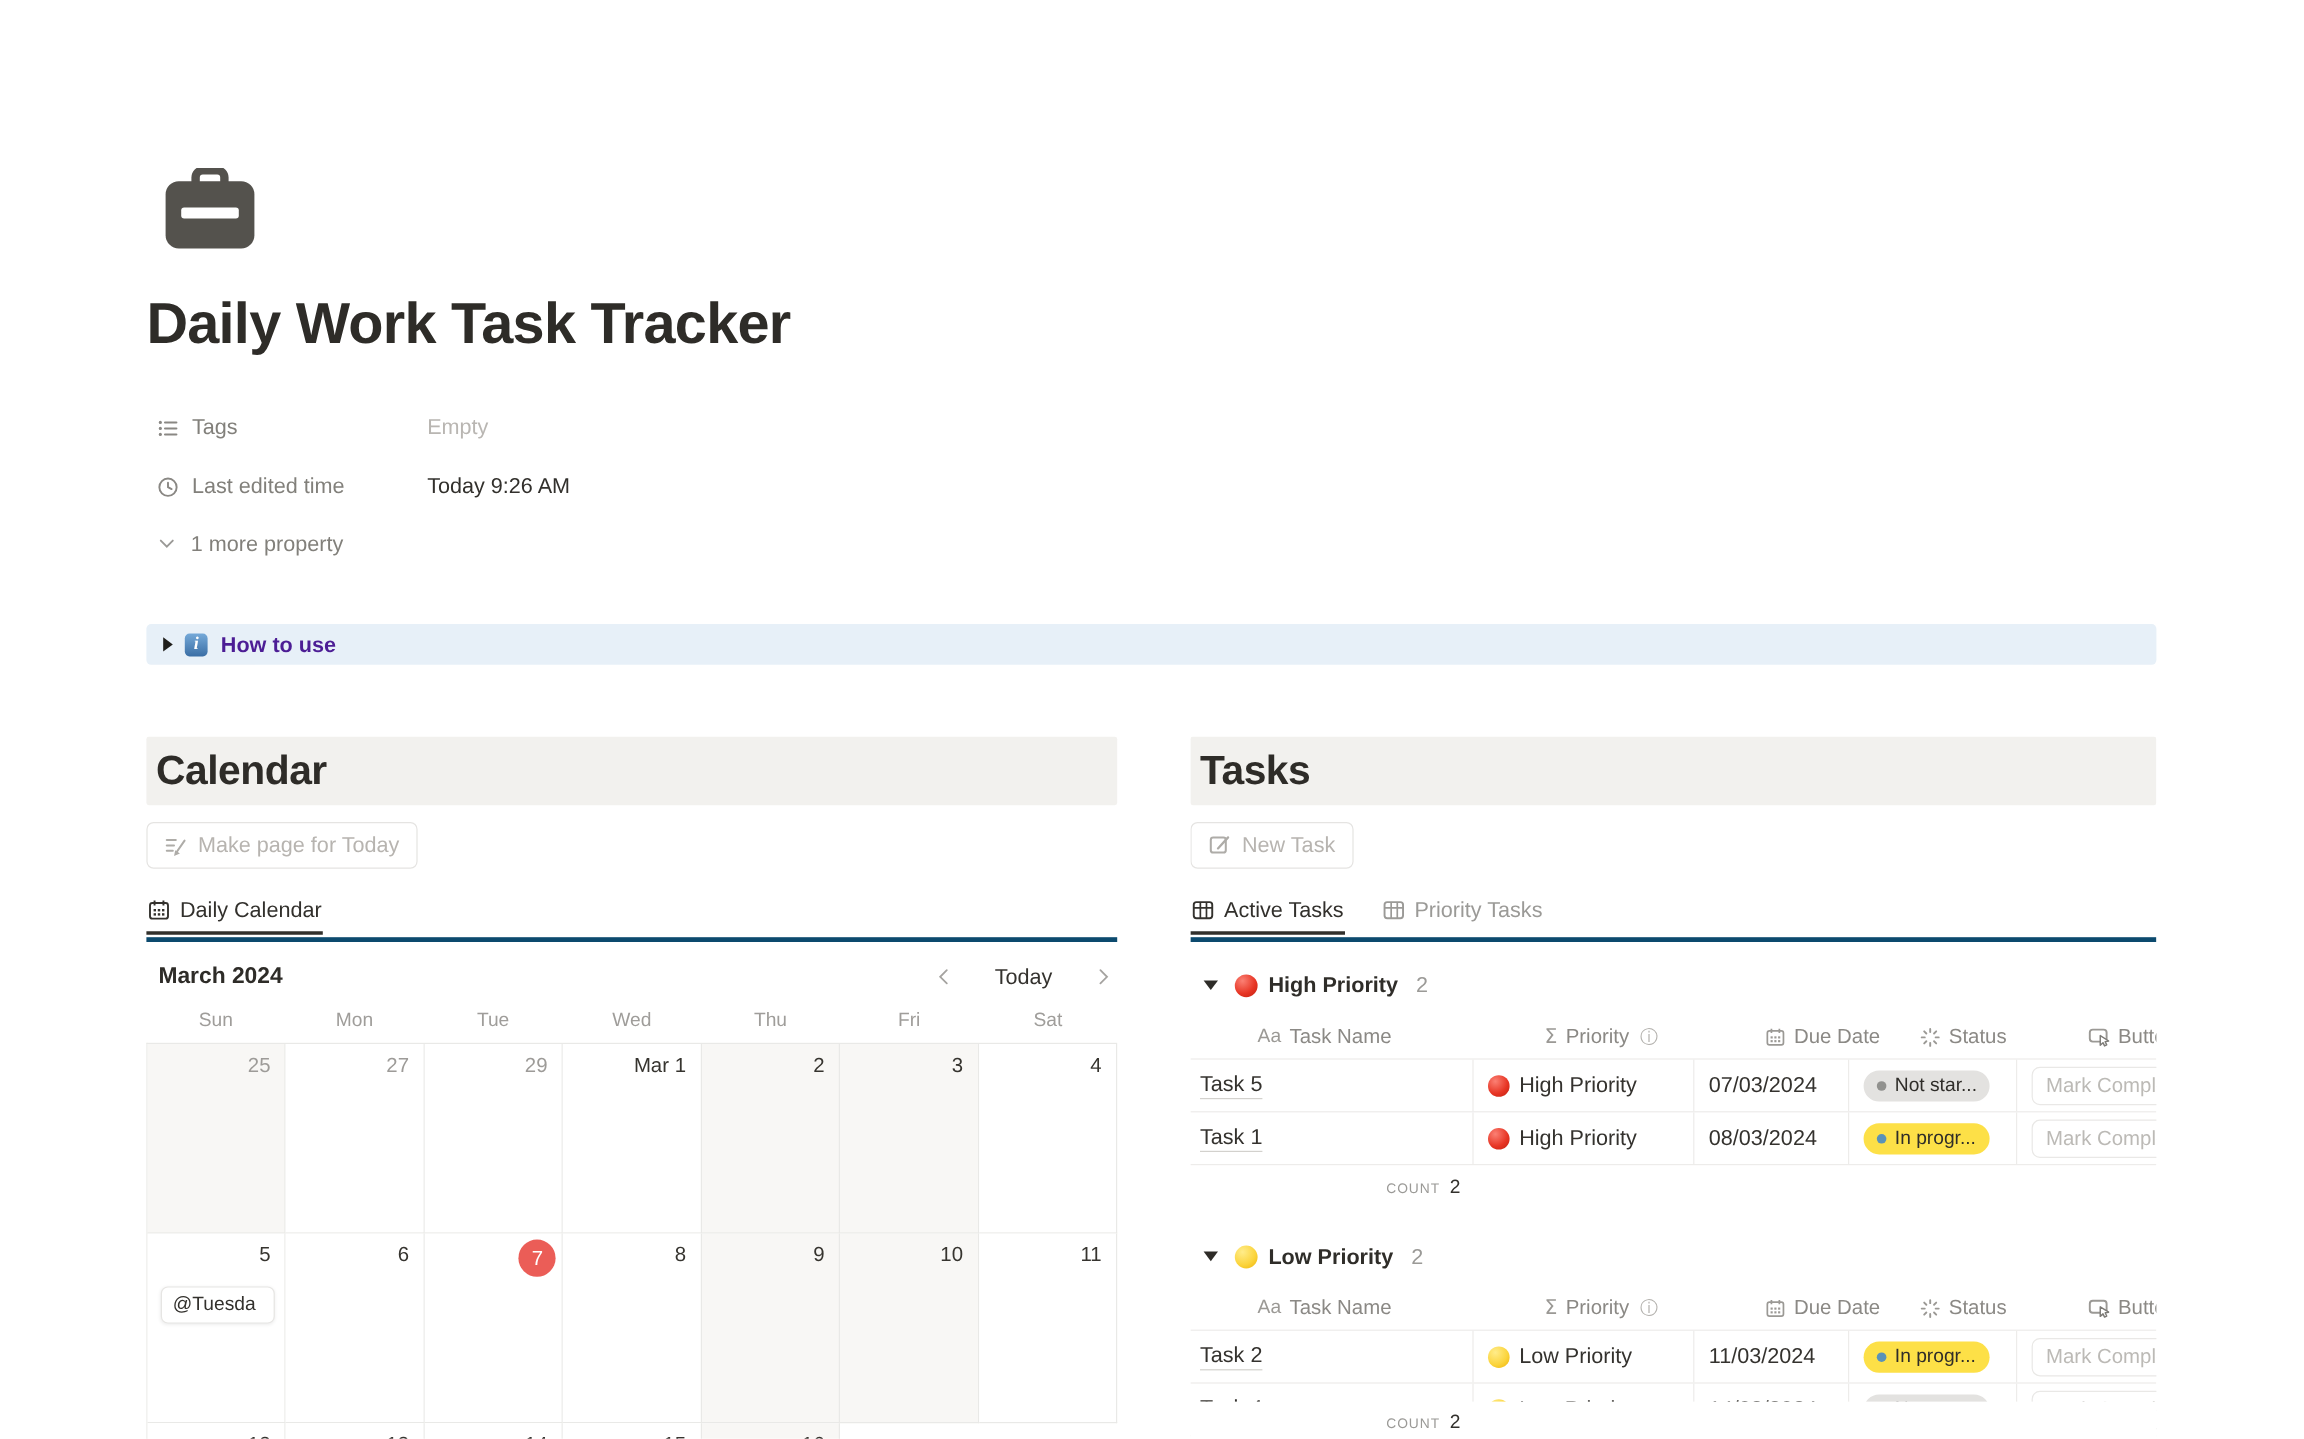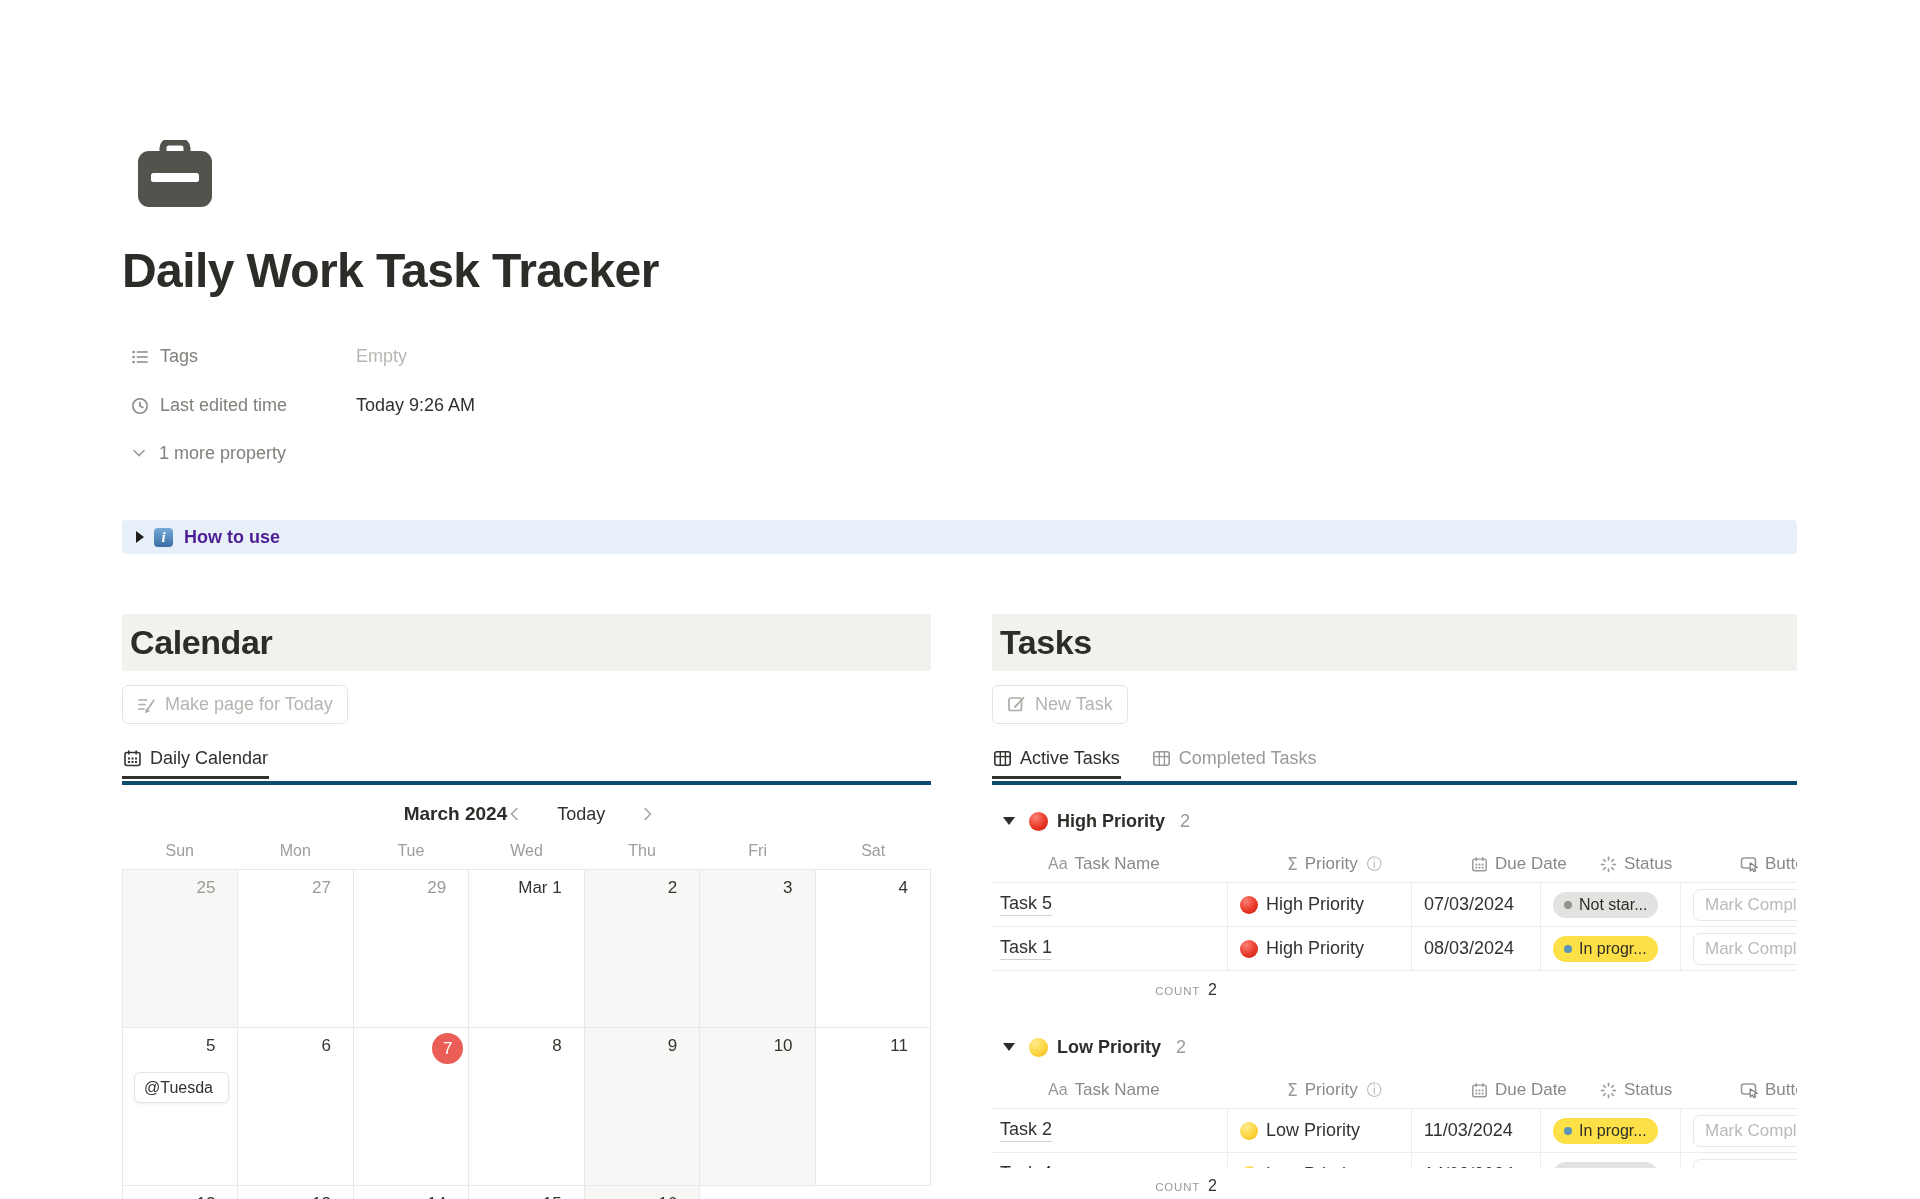--- a/index.html
+++ b/index.html
@@ -41,31 +41,31 @@
     border:1px solid #e5e4e2;border-radius:6px;background:#fff;font-size:18px;color:#b7b4b0;cursor:pointer;}
   .ghost-btn svg{color:#aeaca8;}
 
   .tabs{margin-top:22px;height:35px;display:flex;align-items:flex-start;gap:30px;border-bottom:4px solid #0c4a6e;}
   .tab{display:flex;align-items:center;gap:8px;font-size:18px;padding:2px 1px 10px 1px;cursor:pointer;}
   .tab.active{color:#32302c;font-weight:500;box-shadow:inset 0 -3px 0 #32302c;}
   .tab.inactive{color:#9b9a97;}
   .tab svg{flex:0 0 auto;}
 
   
-  .cal-header{margin-top:17px;height:24px;display:flex;align-items:center;justify-content:center;padding:0 4px 0 10px;}
+  .cal-header{margin-top:17px;height:24px;display:flex;align-items:center;justify-content:space-between;padding:0 4px 0 10px;}
   .cal-month{font-size:19px;font-weight:600;color:#2e2c28;}
   .cal-nav{display:flex;align-items:center;gap:34px;}
   .cal-nav .today-lbl{font-size:18px;color:#34322e;cursor:pointer;}
   .nav-chev{cursor:pointer;display:flex;align-items:center;}
   .weekday-row{margin-top:16px;height:20px;display:grid;grid-template-columns:repeat(7,1fr);}
   .wd{text-align:center;font-size:16px;color:#9f9d9a;}
   .cal-grid{margin-top:7px;display:grid;grid-template-columns:repeat(7,1fr);border-top:1px solid #e9e9e7;border-left:1px solid #e9e9e7;}
   .cell{position:relative;height:157px;background:#fff;border-right:1px solid #e9e9e7;border-bottom:1px solid #e9e9e7;cursor:pointer;}
   .cell.weekend{background:#f8f7f5;}
-  .daynum{position:absolute;top:8px;right:22px;font-size:17px;color:#36342f;}
+  .daynum{position:absolute;top:8px;right:12px;font-size:17px;color:#36342f;}
   .daynum.muted{color:#9d9b98;}
   .cell.today .daynum{top:5px;right:5px;width:31px;height:31px;border-radius:50%;background:#eb5d57;color:#fff;
     display:flex;align-items:center;justify-content:center;}
   .event-card{position:absolute;top:44px;left:11px;width:95px;height:31px;background:#fff;border:1px solid #e6e5e3;
     border-radius:6px;box-shadow:0 1px 3px rgba(15,15,15,0.07);font-size:16px;color:#33312d;
     display:flex;align-items:center;padding-left:9px;box-sizing:border-box;}
 
   
   .group-header{display:flex;align-items:center;height:26px;padding-left:11px;margin-top:23px;}
   .group-header.second{margin-top:25px;}
@@ -308,21 +308,21 @@
           </svg>
           <span>Active Tasks</span>
         </div>
         <div class="tab inactive">
           <svg width="19" height="19" viewBox="0 0 19 19">
             <rect x="1.8" y="2.8" width="15.4" height="13.4" rx="2.2" fill="none" stroke="#9b9a97" stroke-width="1.6"></rect>
             <line x1="1.8" y1="7.6" x2="17.2" y2="7.6" stroke="#9b9a97" stroke-width="1.4"></line>
             <line x1="7.3" y1="2.8" x2="7.3" y2="16.2" stroke="#9b9a97" stroke-width="1.4"></line>
             <line x1="12.4" y1="2.8" x2="12.4" y2="16.2" stroke="#9b9a97" stroke-width="1.4"></line>
           </svg>
-          <span>Completed Tasks</span>
+          <span>Priority Tasks</span>
         </div>
       </div>
 
       <div id="groups-container">
   <div>
     <div class="group-header">
       <span class="tri-down"></span>
       <span class="pcircle gcircle red"></span>
       <span class="group-name">High Priority</span>
       <span class="group-count">2</span>

